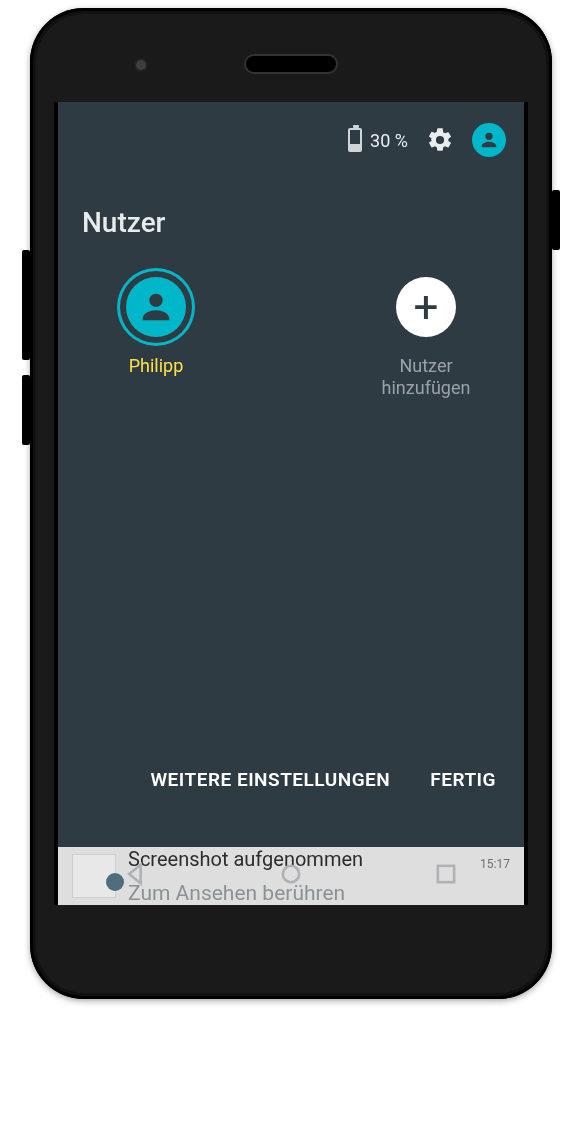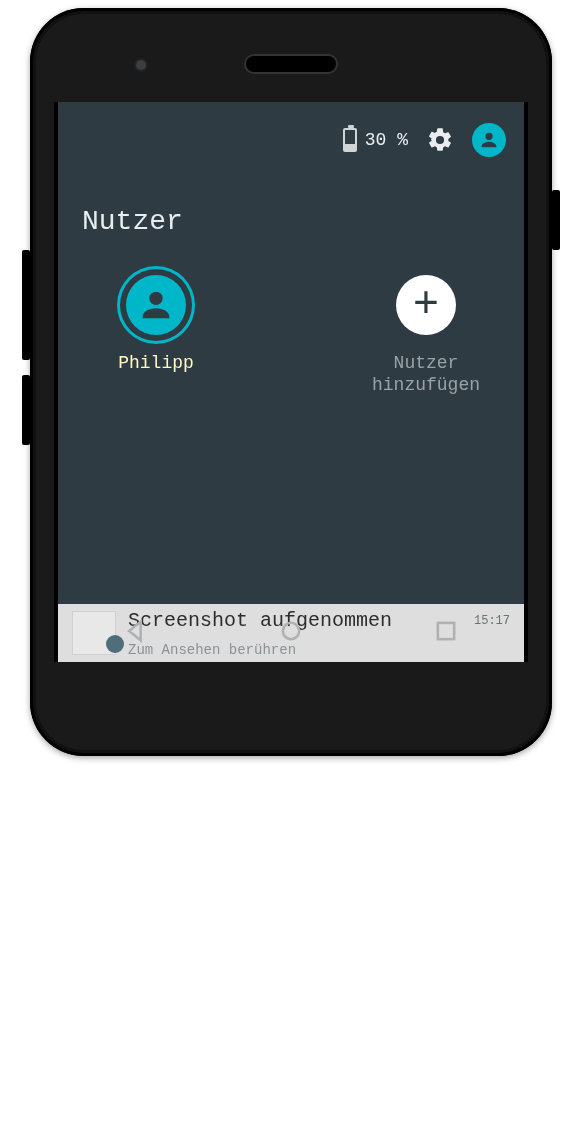--- a/index.html
+++ b/index.html
@@ -10,25 +10,24 @@
     font-family: Roboto, "Helvetica Neue", Arial, sans-serif;
     position: relative;
     overflow: hidden;
   }
   
   .phone {
     position: absolute;
     left: 30px;
     top: 8px;
     width: 522px;
-    height: 748px;
+    height: 991px;
     background: #111;
     border-radius: 54px;
     box-shadow: inset 0 0 0 3px #000, 0 2px 6px rgba(0,0,0,.35);
-    font-family: Liberation Mono, monospace;
   }
   .phone-inner {
     position: absolute;
     left: 6px; top: 6px; right: 6px; bottom: 6px;
     background: #1a1a1a;
     border-radius: 48px;
   }
   .side-btn { position: absolute; background: #000; border-radius: 2px; }
   .side-btn.l1 { left: 22px; top: 250px; width: 8px; height: 110px; }
   .side-btn.l2 { left: 22px; top: 375px; width: 8px; height: 70px; }
@@ -135,21 +134,21 @@
   }
   .avatar.active { background: #00b7c9; }
   .avatar svg { width: 40px; height: 40px; fill: #2f3b42; }
   .avatar .plus { font-size: 44px; line-height: 1; color: #2f3b42; font-weight: 400; }
   .user-label {
     margin-top: 12px;
     font-size: 18px;
     text-align: center;
     line-height: 1.2;
   }
-  .user-item.active .user-label { color: #fef9c3; }
+  .user-item.active .user-label { color: #fde047; }
 
   .actions {
     position: absolute;
     bottom: 56px; left: 0; right: 0;
     display: flex;
     justify-content: flex-end;
     gap: 40px;
     padding: 0 28px;
   }
   .action-btn {
@@ -170,21 +169,21 @@
     padding: 4px 14px;
     gap: 12px;
   }
   .notif-thumb {
     width: 44px; height: 44px;
     background: #e8e8e8;
     border: 1px solid #d0d0d0;
   }
   .notif-text { flex: 1; color: #5f6b6f; position: relative; }
   .notif-text .line1 { color: #2d2d2d; font-size: 20px; }
-  .notif-text .line2 { color: #8a9296; font-size: 14px; margin-top: 10px; }
+  .notif-text .line2 { color: #8a9296; font-size: 21px; margin-top: 10px; }
   .notif-badge {
     width: 18px; height: 18px; border-radius: 50%;
     background: #4f6d7a;
     position: absolute; left: -22px; top: 26px;
   }
   .notif-time { color: #6b7275; font-size: 12px; align-self: flex-start; margin-top: 6px; }
 
   
   .navbar {
     position: absolute;
@@ -254,20 +253,24 @@
               <div class="avatar">
                 <span class="plus">+</span>
               </div>
             </div>
             <div class="user-label" style="white-space:pre-line">Nutzer
 hinzufügen</div>
           </div>
 
         </div>
 
+        <div class="actions">
+          <div class="action-btn">WEITERE EINSTELLUNGEN</div>
+          <div class="action-btn">FERTIG</div>
+        </div>
 
       </div>
 
       <div class="notif">
         <div class="notif-thumb"></div>
         <div class="notif-text">
           <span class="notif-badge"></span>
           <div class="line1">Screenshot aufgenommen</div>
           <div class="line2">Zum Ansehen berühren</div>
         </div>

